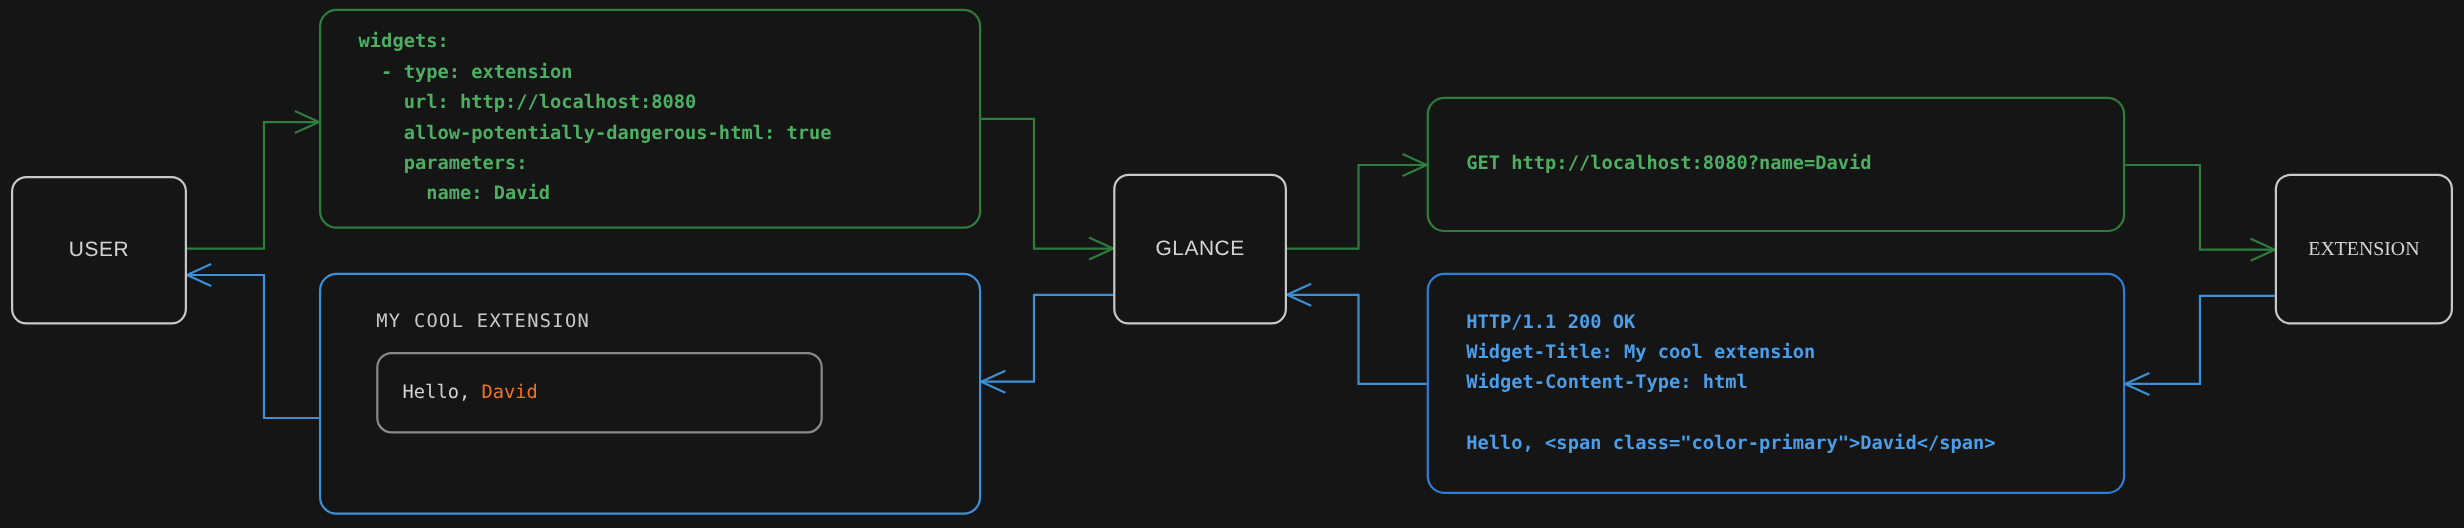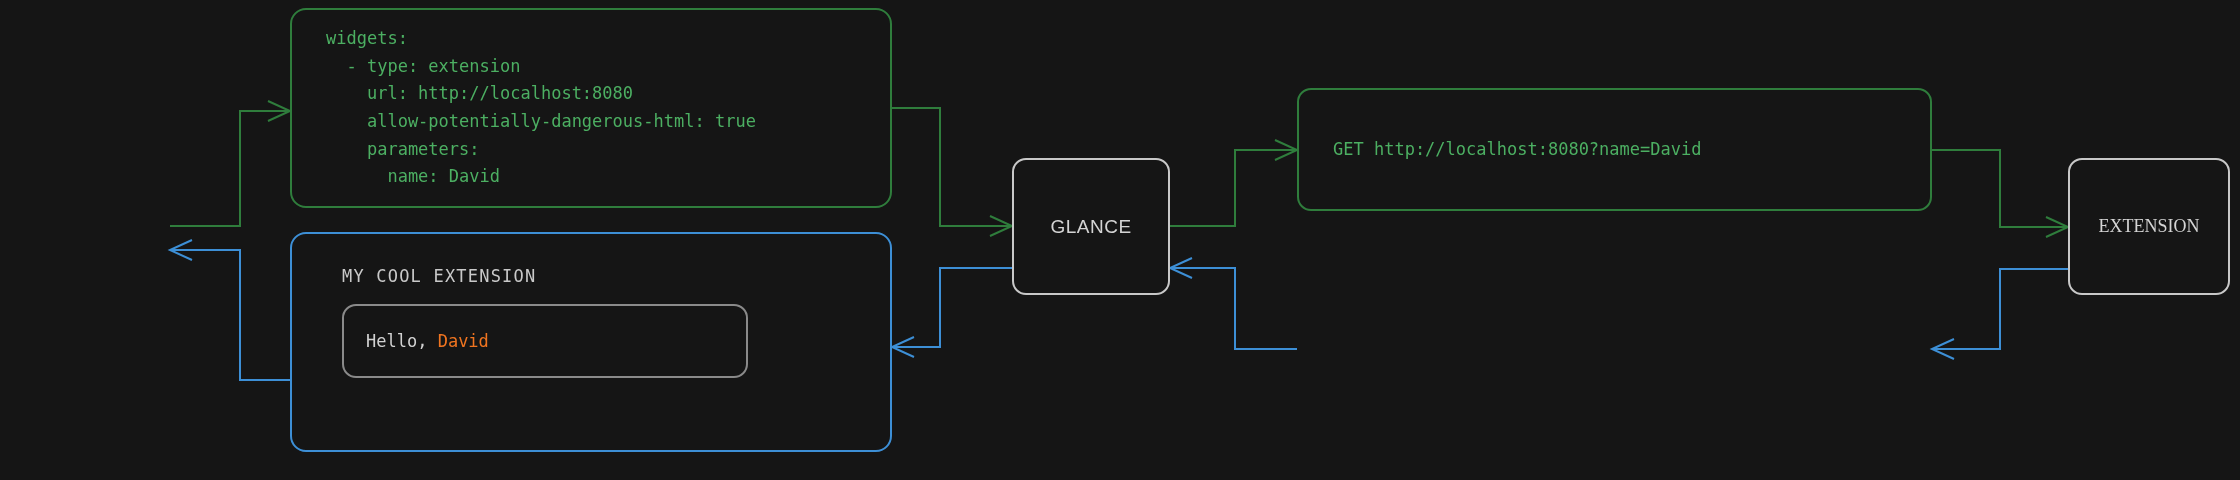--- a/index.html
+++ b/index.html
@@ -36,20 +36,21 @@
     font-size: 18px;
     letter-spacing: 0px;
   }
   .codebox {
     position: absolute;
     border-radius: 16px;
     background: #151515;
     box-sizing: border-box;
     display: flex;
     align-items: center;
+    font-weight: bold;
   }
   .codebox.green { border: 2px solid #2f7d3c; }
   .codebox.blue  { border: 2px solid #2f7dd4; }
   .codebox pre {
     margin: 0;
     padding: 0 0 0 34px;
     font-family: "DejaVu Sans Mono", monospace;
     font-size: 17px;
     line-height: 1.62;
     white-space: pre;
@@ -145,43 +146,53 @@
       <path class="wire-blue" d="M 1012 268 H 940 V 347 H 892"></path>
       <path class="head-blue" d="M 914 337 L 892 347 L 914 357"></path>
     </g>
 
     <g>
       <path class="wire-blue" d="M 290 380 H 240 V 250 H 170"></path>
       <path class="head-blue" d="M 192 240 L 170 250 L 192 260"></path>
     </g>
   </svg>
 
+  <div class="node" style="left:10px; top:160px; width:160px; height:135px;">
+    <span class="node-label">USER</span>
+  </div>
 
   <div class="node" style="left:1012px; top:158px; width:158px; height:137px;text-align:right;">
     <span class="node-label">GLANCE</span>
   </div>
 
   <div class="node" style="left:2068px; top:158px; width:162px; height:137px;">
     <span class="node-label mono">EXTENSION</span>
   </div>
 
   <div class="codebox green" style="left:290px; top:8px; width:602px; height:200px;">
     <pre>widgets:
   - type: extension
     url: http://localhost:8080
     allow-potentially-dangerous-html: true
     parameters:
       name: David</pre>
   </div>
 
-  <div class="codebox green" style="left:1297px; top:88px; width:635px; height:123px;border-radius:14px;">
+  <div class="codebox green" style="left:1297px; top:88px; width:635px; height:123px;">
     <pre>GET http://localhost:8080?name=David</pre>
   </div>
 
+  <div class="codebox blue" style="left:1297px; top:248px; width:635px; height:201px;">
+    <pre>HTTP/1.1 200 OK
+Widget-Title: My cool extension
+Widget-Content-Type: html
 
-  <div class="widget-card" style="left:290px; top:232px; width:602px; height:220px;">
+Hello, &lt;span class="color-primary"&gt;David&lt;/span&gt;</pre>
+  </div>
+
+  <div class="widget-card" style="left:290px; top:248px; width:602px; height:220px;">
     <div class="widget-title">MY COOL EXTENSION</div>
     <div class="widget-body">
       <div class="widget-text"><span>Hello, </span><span class="accent">David</span></div>
     </div>
   </div>
 
 </div>
 
 </body></html>

